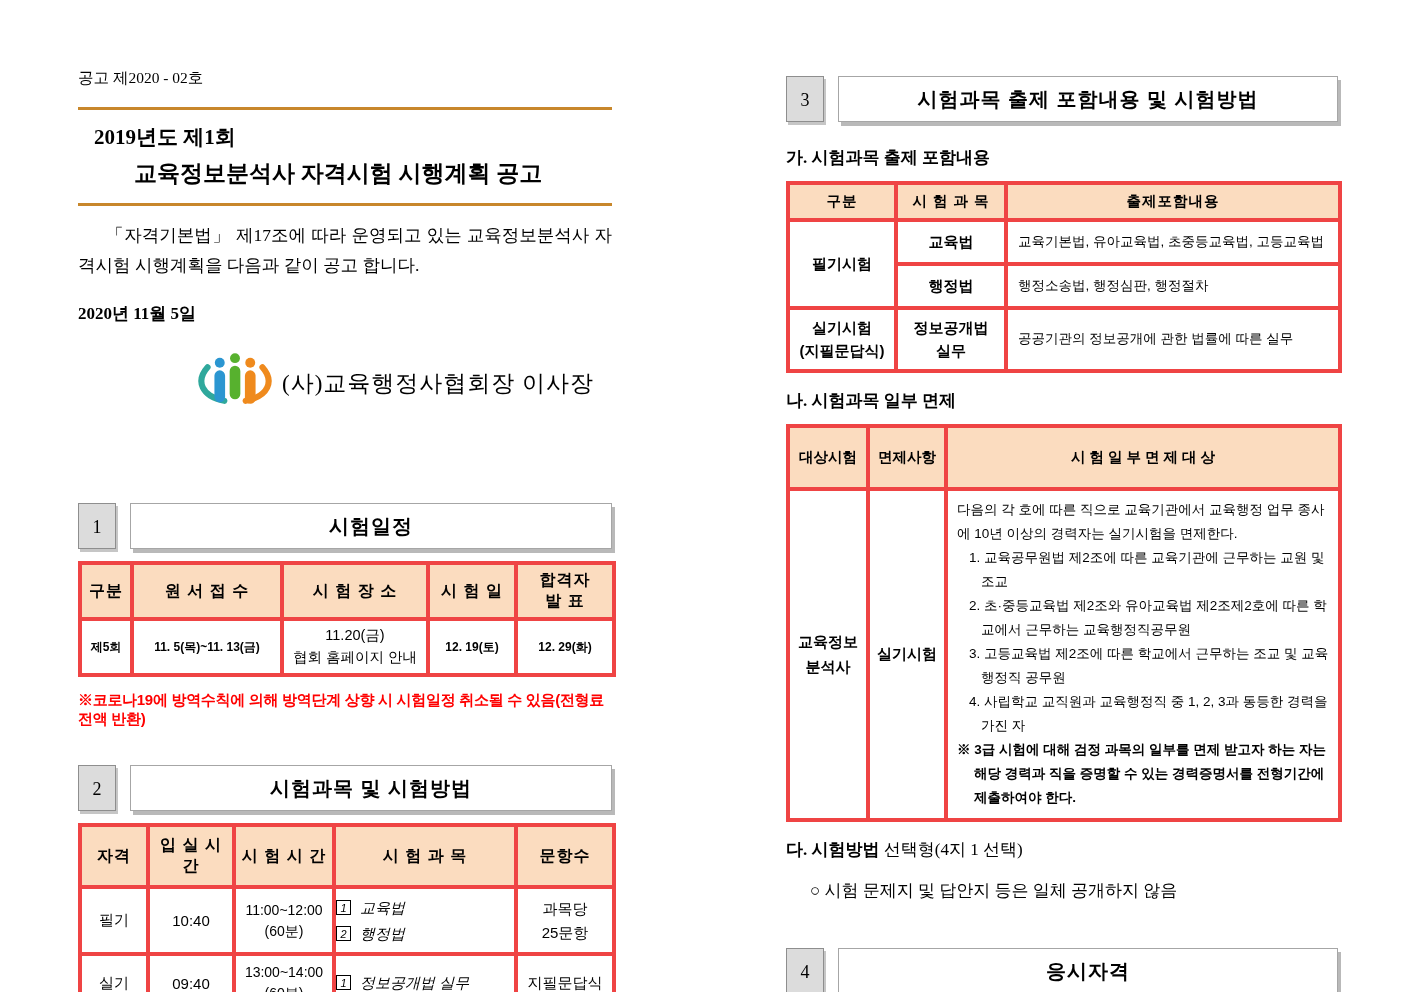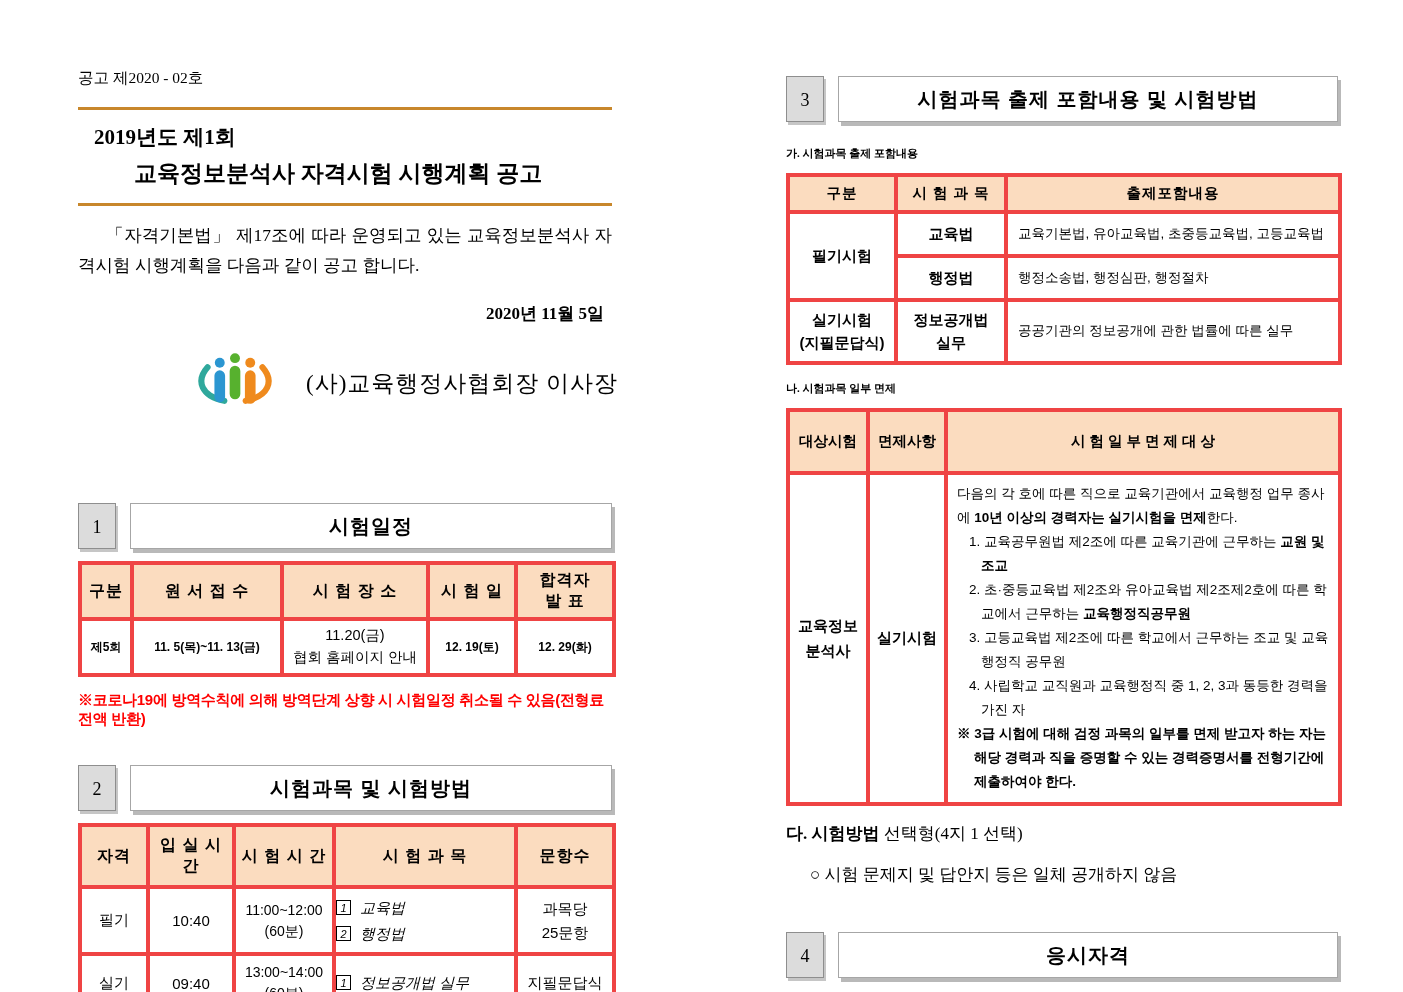--- a/index.html
+++ b/index.html
@@ -12,22 +12,22 @@
   .col-left  { left:78px;  width:534px; }
   .col-right { left:786px; width:552px; }
 
   .doc-number { margin-top:52px; font-family:"Liberation Serif", serif; font-size:15.5px; }
   .hline { border-top:3px solid #c8872b; }
   .hline1 { margin-top:18px; }
   .hline2 { margin-top:14px; }
   .title1 { margin-top:13px; padding-left:16px; font-size:21px; font-weight:bold; font-family:"Liberation Serif", serif; }
   .title2 { margin-top:7px;  padding-left:56px; font-size:23px; font-weight:bold; font-family:"Liberation Serif", serif; }
   .intro  { margin-top:14px; font-family:"Liberation Serif", serif; font-size:17.5px; line-height:1.72; text-align:justify; text-indent:28px; }
-  .date-line { margin-top:22px; padding-right:8px; text-align:right; font-family:"Liberation Serif", serif; font-size:17px; font-weight:bold; }
-  .signature { margin-top:24px; padding-left:118px; display:flex; align-items:center; gap:32px; }
+  .date-line { margin-top:22px; padding-right:8px; font-family:"Liberation Serif", serif; font-size:17px; font-weight:bold; }
+  .signature { margin-top:24px; padding-left:118px; display:flex; align-items:center; gap:8px; }
   .signer-text { font-family:"Liberation Serif", serif; font-size:23px; letter-spacing:1px; white-space:nowrap; }
 
   .sec-header { display:flex; align-items:flex-start; gap:14px; }
   .sec-num {
     width:38px; height:46px; background:#dcdcdc; border:1px solid #8e8e8e;
     box-shadow:2px 3px 0 #c6c6c6; text-align:center; line-height:46px;
     font-family:"Liberation Serif", serif; font-size:18px;
   }
   .sec-title {
     flex:1; height:46px; background:#fff; border:1px solid #a6a6a6;
@@ -54,39 +54,39 @@
 
   .t2 { margin-top:12px; }
   .t2 th { font-size:16px; padding:8px 2px; height:38px; letter-spacing:1px; }
   .t2 td { font-size:15px; padding:6px 4px; height:52px; }
   .t2 td.time { font-size:14px; line-height:1.5; }
   .t2 td.subjects { text-align:left; padding-left:0;font-style:italic; }
   .subj-line { line-height:1.7; }
   .numbox { display:inline-block; width:15px; height:15px; border:1px solid #000; font-size:11px; line-height:14px; text-align:center; margin-right:9px; vertical-align:1px; }
   .t2 td.count { line-height:1.6; }
 
-  .sub-head { margin-top:24px; font-family:"Liberation Serif", serif; font-size:11px; font-weight:bold; }
+  .sub-head { margin-top:24px; font-family:"Liberation Serif", serif; font-size:17px; font-weight:bold; }
   .sub-head-sp { margin-top:16px; }
   .mixed-line { margin-top:16px; font-family:"Liberation Serif", serif; font-size:17px; }
   .mixed-line b { font-weight:bold; }
   .circ-item { margin-top:14px; padding-left:24px; font-family:"Liberation Serif", serif; font-size:17px; line-height:1.85; }
 
   .t3a { margin-top:12px; }
   .t3a th { font-size:14.5px; padding:7px 2px; height:34px; letter-spacing:1px; }
   .t3a td { font-size:13.5px; padding:6px 6px; }
   .t3a td.cat, .t3a td.subj { font-weight:bold; font-size:15px; line-height:1.55; }
   .t3a td.content { text-align:left; padding-left:10px; height:44px; }
 
   .t3b { margin-top:12px; }
   .t3b th { font-size:14.5px; padding:20px 1px; height:30px; }
   .t3b td.cat { font-weight:bold; font-size:15px; line-height:1.7; }
   .t3b td.detail { text-align:left; padding:7px 8px 8px 9px; font-size:13.5px; line-height:1.78; }
   .ex-item { padding-left:24px; text-indent:-12px; }
   .ex-note { font-weight:bold; padding-left:17px; text-indent:-17px; }
-  .td-detail b { font-weight:bold; }
+  .td-detail b { font-weight:normal; }
 
   .q-line { margin-top:30px; font-family:"Liberation Serif", serif; font-size:17.5px; }
 </style>
 </head>
 <body>
 
 <div class="page">
 
   <div class="col col-left">
 

